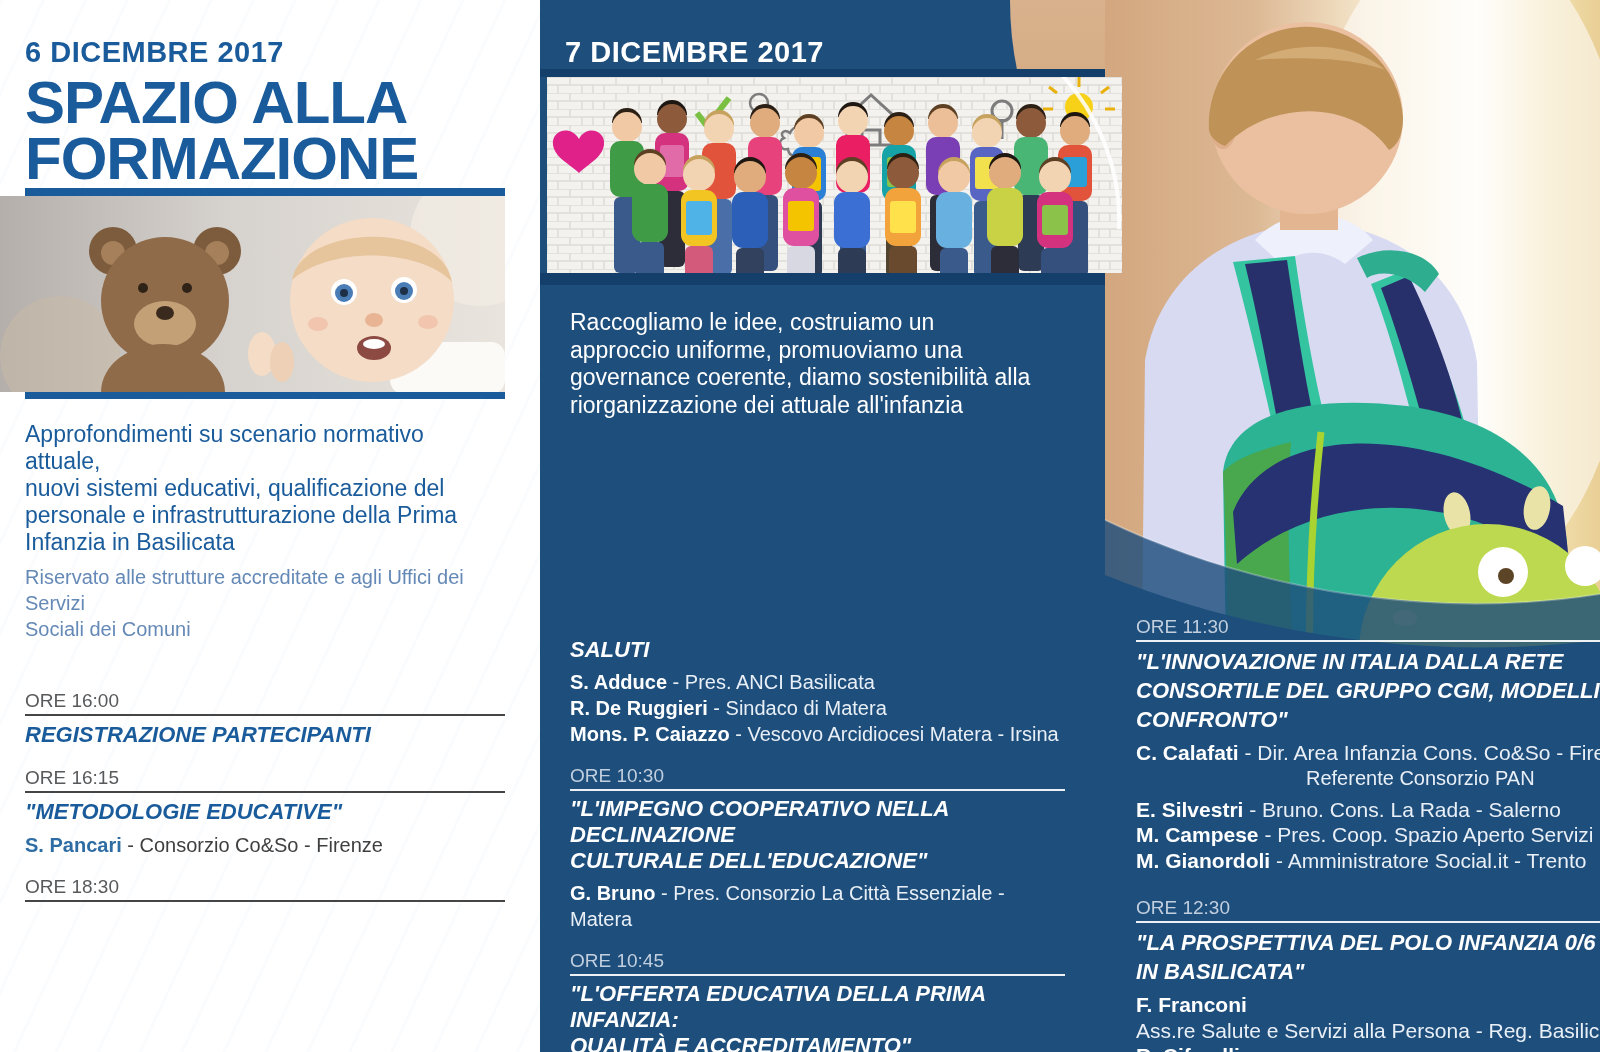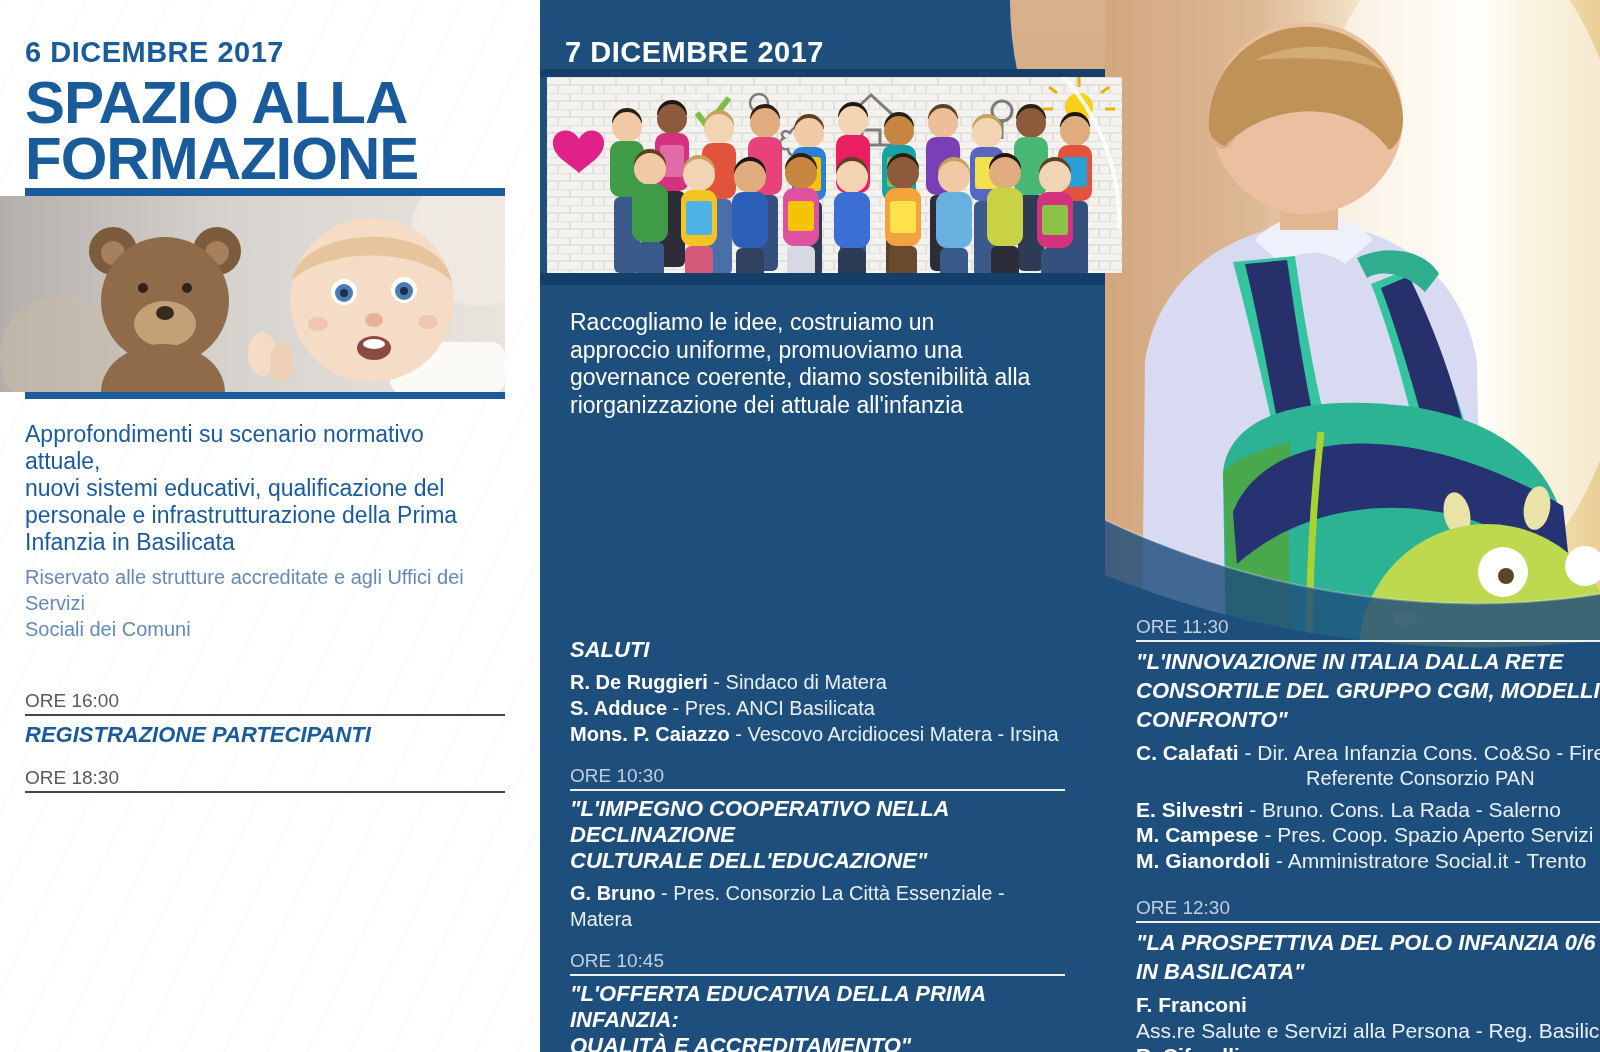--- a/index.html
+++ b/index.html
@@ -120,20 +120,25 @@
 Infanzia in Basilicata</div>
     <div class="note">Riservato alle strutture accreditate e agli Uffici dei Servizi
 Sociali dei Comuni</div>
 
     <div class="schedule light">
         <div class="entry">
           <div class="time-row">ORE 16:00</div>
           <div class="entry-title">REGISTRAZIONE PARTECIPANTI</div>
         </div>
         <div class="entry">
+          <div class="time-row">ORE 16:15</div>
+          <div class="entry-title">"METODOLOGIE EDUCATIVE"</div>
+          <div class="speaker"><span class="sp-name">S. Pancari</span><span class="sp-role"> - Consorzio Co&amp;So - Firenze</span></div>
+        </div>
+        <div class="entry">
           <div class="time-row">ORE 18:30</div>
         </div>
       </div>
   </div>
 
   <div class="col-mid">
     <div class="date">7 DICEMBRE 2017</div>
 
     <div class="photo-mid-wrap">
       <div class="bar"></div>
@@ -299,22 +304,22 @@
 
     <div class="desc">Raccogliamo le idee, costruiamo un
 approccio uniforme, promuoviamo una
 governance coerente, diamo sostenibilità alla
 riorganizzazione dei attuale all'infanzia</div>
 
     <div class="mid-schedule-pos">
       <div class="schedule dark">
           <div class="entry">
             <div class="entry-title">SALUTI</div>
+            <div class="speaker"><span class="sp-name">S. Adduce</span><span class="sp-role"> - Pres. ANCI Basilicata</span></div>
             <div class="speaker"><span class="sp-name">R. De Ruggieri</span><span class="sp-role"> - Sindaco di Matera</span></div>
-            <div class="speaker"><span class="sp-name">S. Adduce</span><span class="sp-role"> - Pres. ANCI Basilicata</span></div>
             <div class="speaker"><span class="sp-name">Mons. P. Caiazzo</span><span class="sp-role"> - Vescovo Arcidiocesi Matera - Irsina</span></div>
           </div>
           <div class="entry">
             <div class="time-row">ORE 10:30</div>
             <div class="entry-title">"L'IMPEGNO COOPERATIVO NELLA DECLINAZIONE
 CULTURALE DELL'EDUCAZIONE"</div>
             <div class="speaker"><span class="sp-name">G. Bruno</span><span class="sp-role"> - Pres. Consorzio La Città Essenziale - Matera</span></div>
           </div>
           <div class="entry">
             <div class="time-row">ORE 10:45</div>

